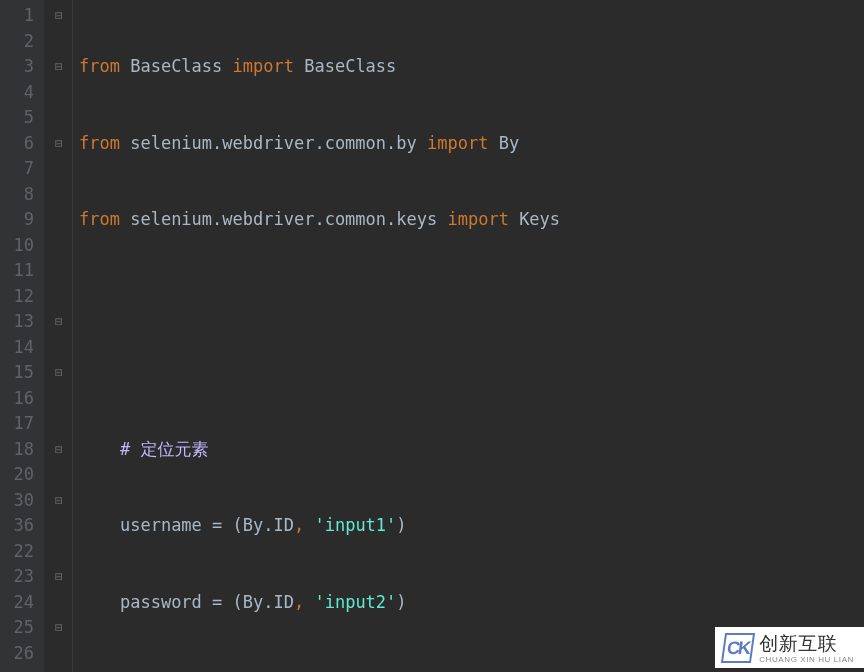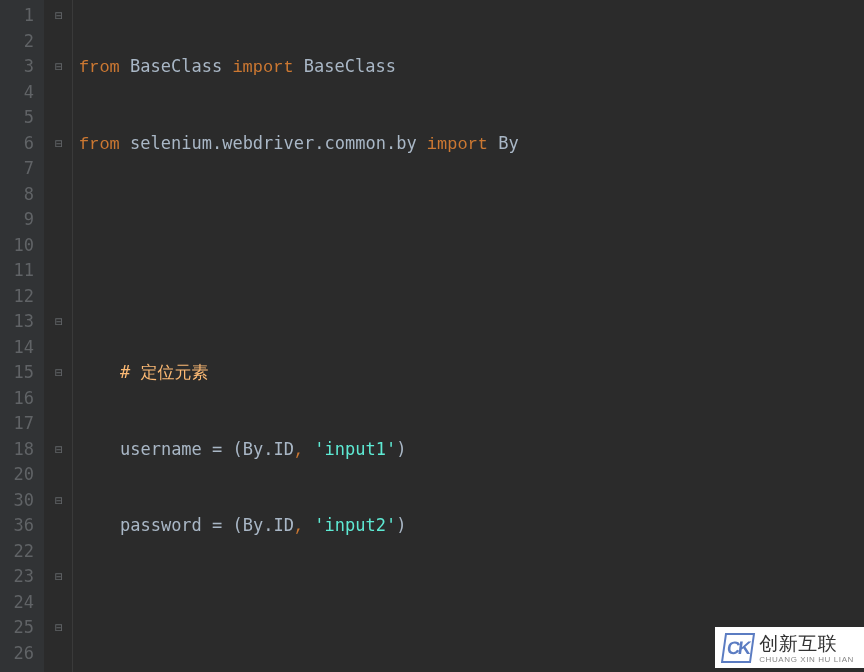--- a/index.html
+++ b/index.html
@@ -50,23 +50,23 @@
     width: 14px;
     text-align: center;
   }
   .code {
     flex: 1 1 auto;
     padding: 3px 0 0 6px;
     white-space: pre;
     line-height: 25.5px;
   }
   .row { display: block; height: 25.5px; }
-  .k  { color: #cc7832; font-family: Liberation Mono, monospace; }         
+  .k  { color: #cc7832; }         
   .s  { color: #5eead4; }         
-  .c  { color: #fdba74; }         
+  .c  { color: #c4b5fd; }         
   .d  { color: #a9b7c6; }         
   .watermark {
     position: absolute;
     right: 0;
     bottom: 4px;
     background: #ffffff;
     padding: 4px 10px 4px 8px;
     display: flex;
     align-items: center;
     gap: 6px;
@@ -126,20 +126,21 @@
       <span class="fold-mark" style="top: 360px;">⊟</span>
       <span class="fold-mark" style="top: 436.5px;">⊟</span>
       <span class="fold-mark" style="top: 487.5px;">⊟</span>
       <span class="fold-mark" style="top: 564px;">⊟</span>
       <span class="fold-mark" style="top: 615px;">⊟</span>
     </div>
 
   <div class="code" id="codearea">
     <span class="row"><span class="k">from</span><span class="d"> BaseClass </span><span class="k">import</span><span class="d"> BaseClass</span></span>
     <span class="row"><span class="k">from</span><span class="d"> selenium.webdriver.common.by </span><span class="k">import</span><span class="d"> By</span></span>
+    <span class="row"><span class="k">from</span><span class="d"> selenium.webdriver.common.keys </span><span class="k">import</span><span class="d"> Keys</span></span>
     <span class="row"><span class="d"> </span></span>
     <span class="row"><span class="d"> </span></span>
     <span class="row"><span class="d">    </span><span class="c"># 定位元素</span></span>
     <span class="row"><span class="d">    </span><span class="d">username = (By.ID</span><span class="k">, </span><span class="s">'input1'</span><span class="d">)</span></span>
     <span class="row"><span class="d">    </span><span class="d">password = (By.ID</span><span class="k">, </span><span class="s">'input2'</span><span class="d">)</span></span>
     
     
     
     
     

